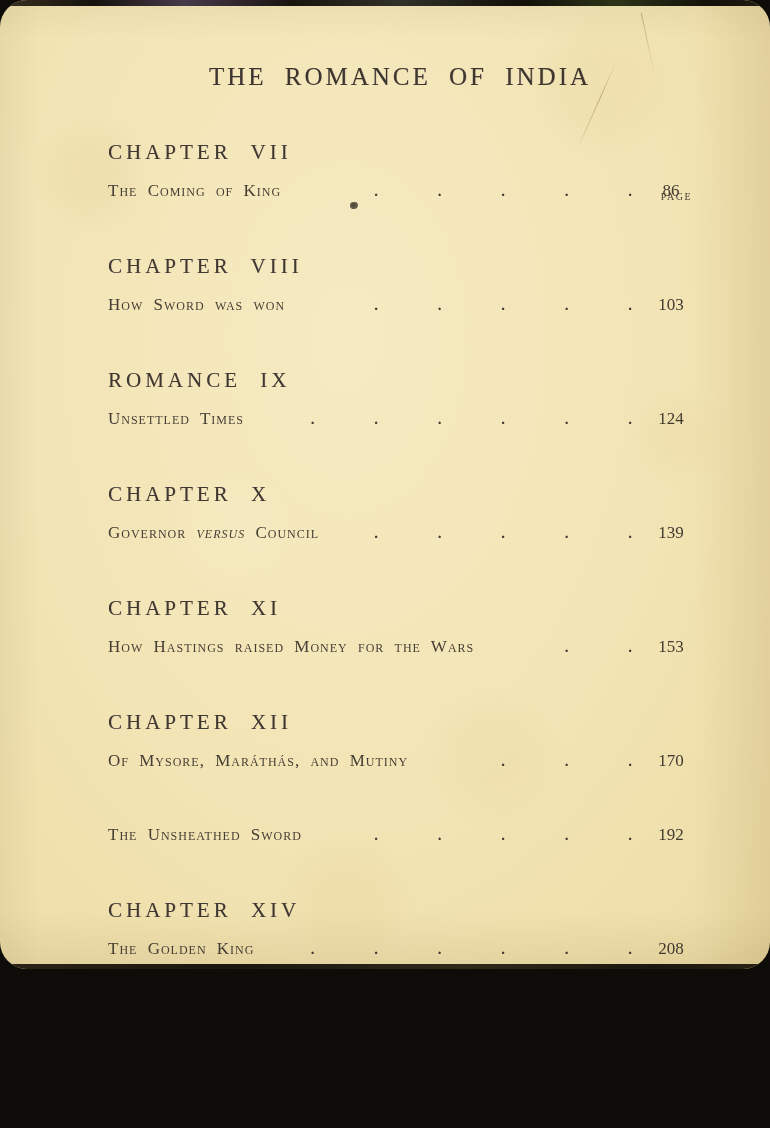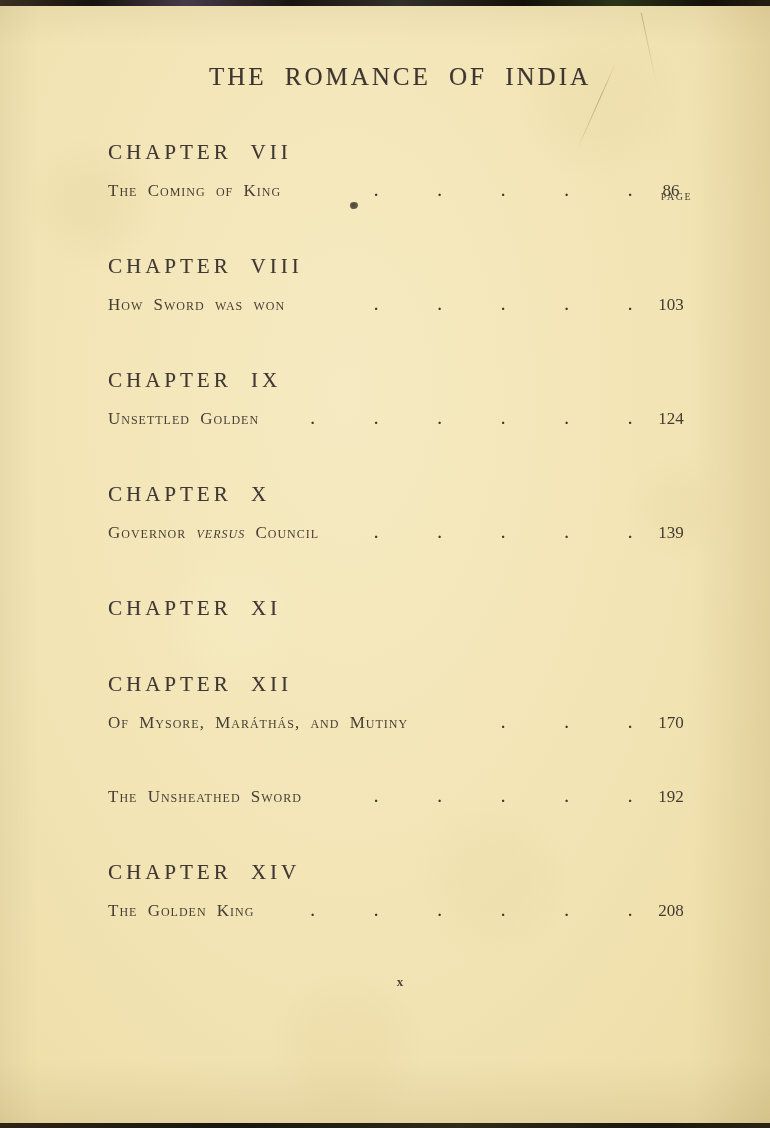--- a/index.html
+++ b/index.html
@@ -4,27 +4,28 @@
 <style>
   html, body {
     margin: 0;
     padding: 0;
     background: #0e0c08;
     font-family: "Liberation Serif", "DejaVu Serif", serif;
   }
   .page {
     position: relative;
     width: 770px;
-    height: 1128px;
+    height: 969px;
     overflow: hidden;
     color: #443d33;
     background:
       linear-gradient(to right, rgba(60,45,15,0.05), rgba(0,0,0,0) 5%, rgba(0,0,0,0) 90%, rgba(139,110,50,0.14)),
       linear-gradient(to bottom, rgba(80,60,20,0.06), rgba(0,0,0,0) 4%, rgba(0,0,0,0) 94%, rgba(110,85,35,0.10)),
       radial-gradient(ellipse at 45% 35%, #f6eac2 0%, #f2e4b4 55%, #ecdca6 100%);
+    border-radius: 27px;
   }
   
   .texture {
     position: absolute; inset: 0; pointer-events: none;
     background:
       radial-gradient(circle at 12% 18%, rgba(190,160,90,0.08) 0 2%, transparent 6%),
       radial-gradient(circle at 78% 9%, rgba(200,170,100,0.07) 0 3%, transparent 7%),
       radial-gradient(circle at 30% 55%, rgba(255,250,225,0.10) 0 4%, transparent 9%),
       radial-gradient(circle at 64% 78%, rgba(195,165,95,0.06) 0 3%, transparent 8%),
       radial-gradient(circle at 88% 45%, rgba(200,175,105,0.07) 0 2%, transparent 6%),
@@ -167,41 +168,47 @@
     <div class="chapter-heading">CHAPTER VIII</div>
     <div class="entry-row">
       <span class="entry-title"><span class="t-whole">How Sword was won</span><span class="t-pre"></span><em class="t-italic"></em><span class="t-post"></span></span>
       <span class="leader">. . . . .</span>
       <span class="page-number">103</span>
 
     </div>
   </div>
 
   <div class="section">
-    <div class="chapter-heading">CHAPTER IX</div>
-    <div class="entry-row">
-      <span class="entry-title"><span class="t-whole">Unsettled Golden</span><span class="t-pre"></span><em class="t-italic"></em><span class="t-post"></span></span>
+    <div class="chapter-heading">ROMANCE IX</div>
+    <div class="entry-row">
+      <span class="entry-title"><span class="t-whole">Unsettled Times</span><span class="t-pre"></span><em class="t-italic"></em><span class="t-post"></span></span>
       <span class="leader">. . . . . .</span>
       <span class="page-number">124</span>
 
     </div>
   </div>
 
   <div class="section">
     <div class="chapter-heading">CHAPTER X</div>
     <div class="entry-row">
       <span class="entry-title"><span class="t-whole"></span><span class="t-pre">Governor </span><em class="t-italic">versus</em><span class="t-post"> Council</span></span>
       <span class="leader">. . . . .</span>
       <span class="page-number">139</span>
 
     </div>
   </div>
 
   <div class="section">
     <div class="chapter-heading">CHAPTER XI</div>
+    <div class="entry-row">
+      <span class="entry-title"><span class="t-whole">How Hastings raised Money for the Wars</span><span class="t-pre"></span><em class="t-italic"></em><span class="t-post"></span></span>
+      <span class="leader">. .</span>
+      <span class="page-number">153</span>
+
+    </div>
   </div>
 
   <div class="section">
     <div class="chapter-heading">CHAPTER XII</div>
     <div class="entry-row">
       <span class="entry-title"><span class="t-whole">Of Mysore, Maráthás, and Mutiny</span><span class="t-pre"></span><em class="t-italic"></em><span class="t-post"></span></span>
       <span class="leader">. . .</span>
       <span class="page-number">170</span>
 
     </div>

